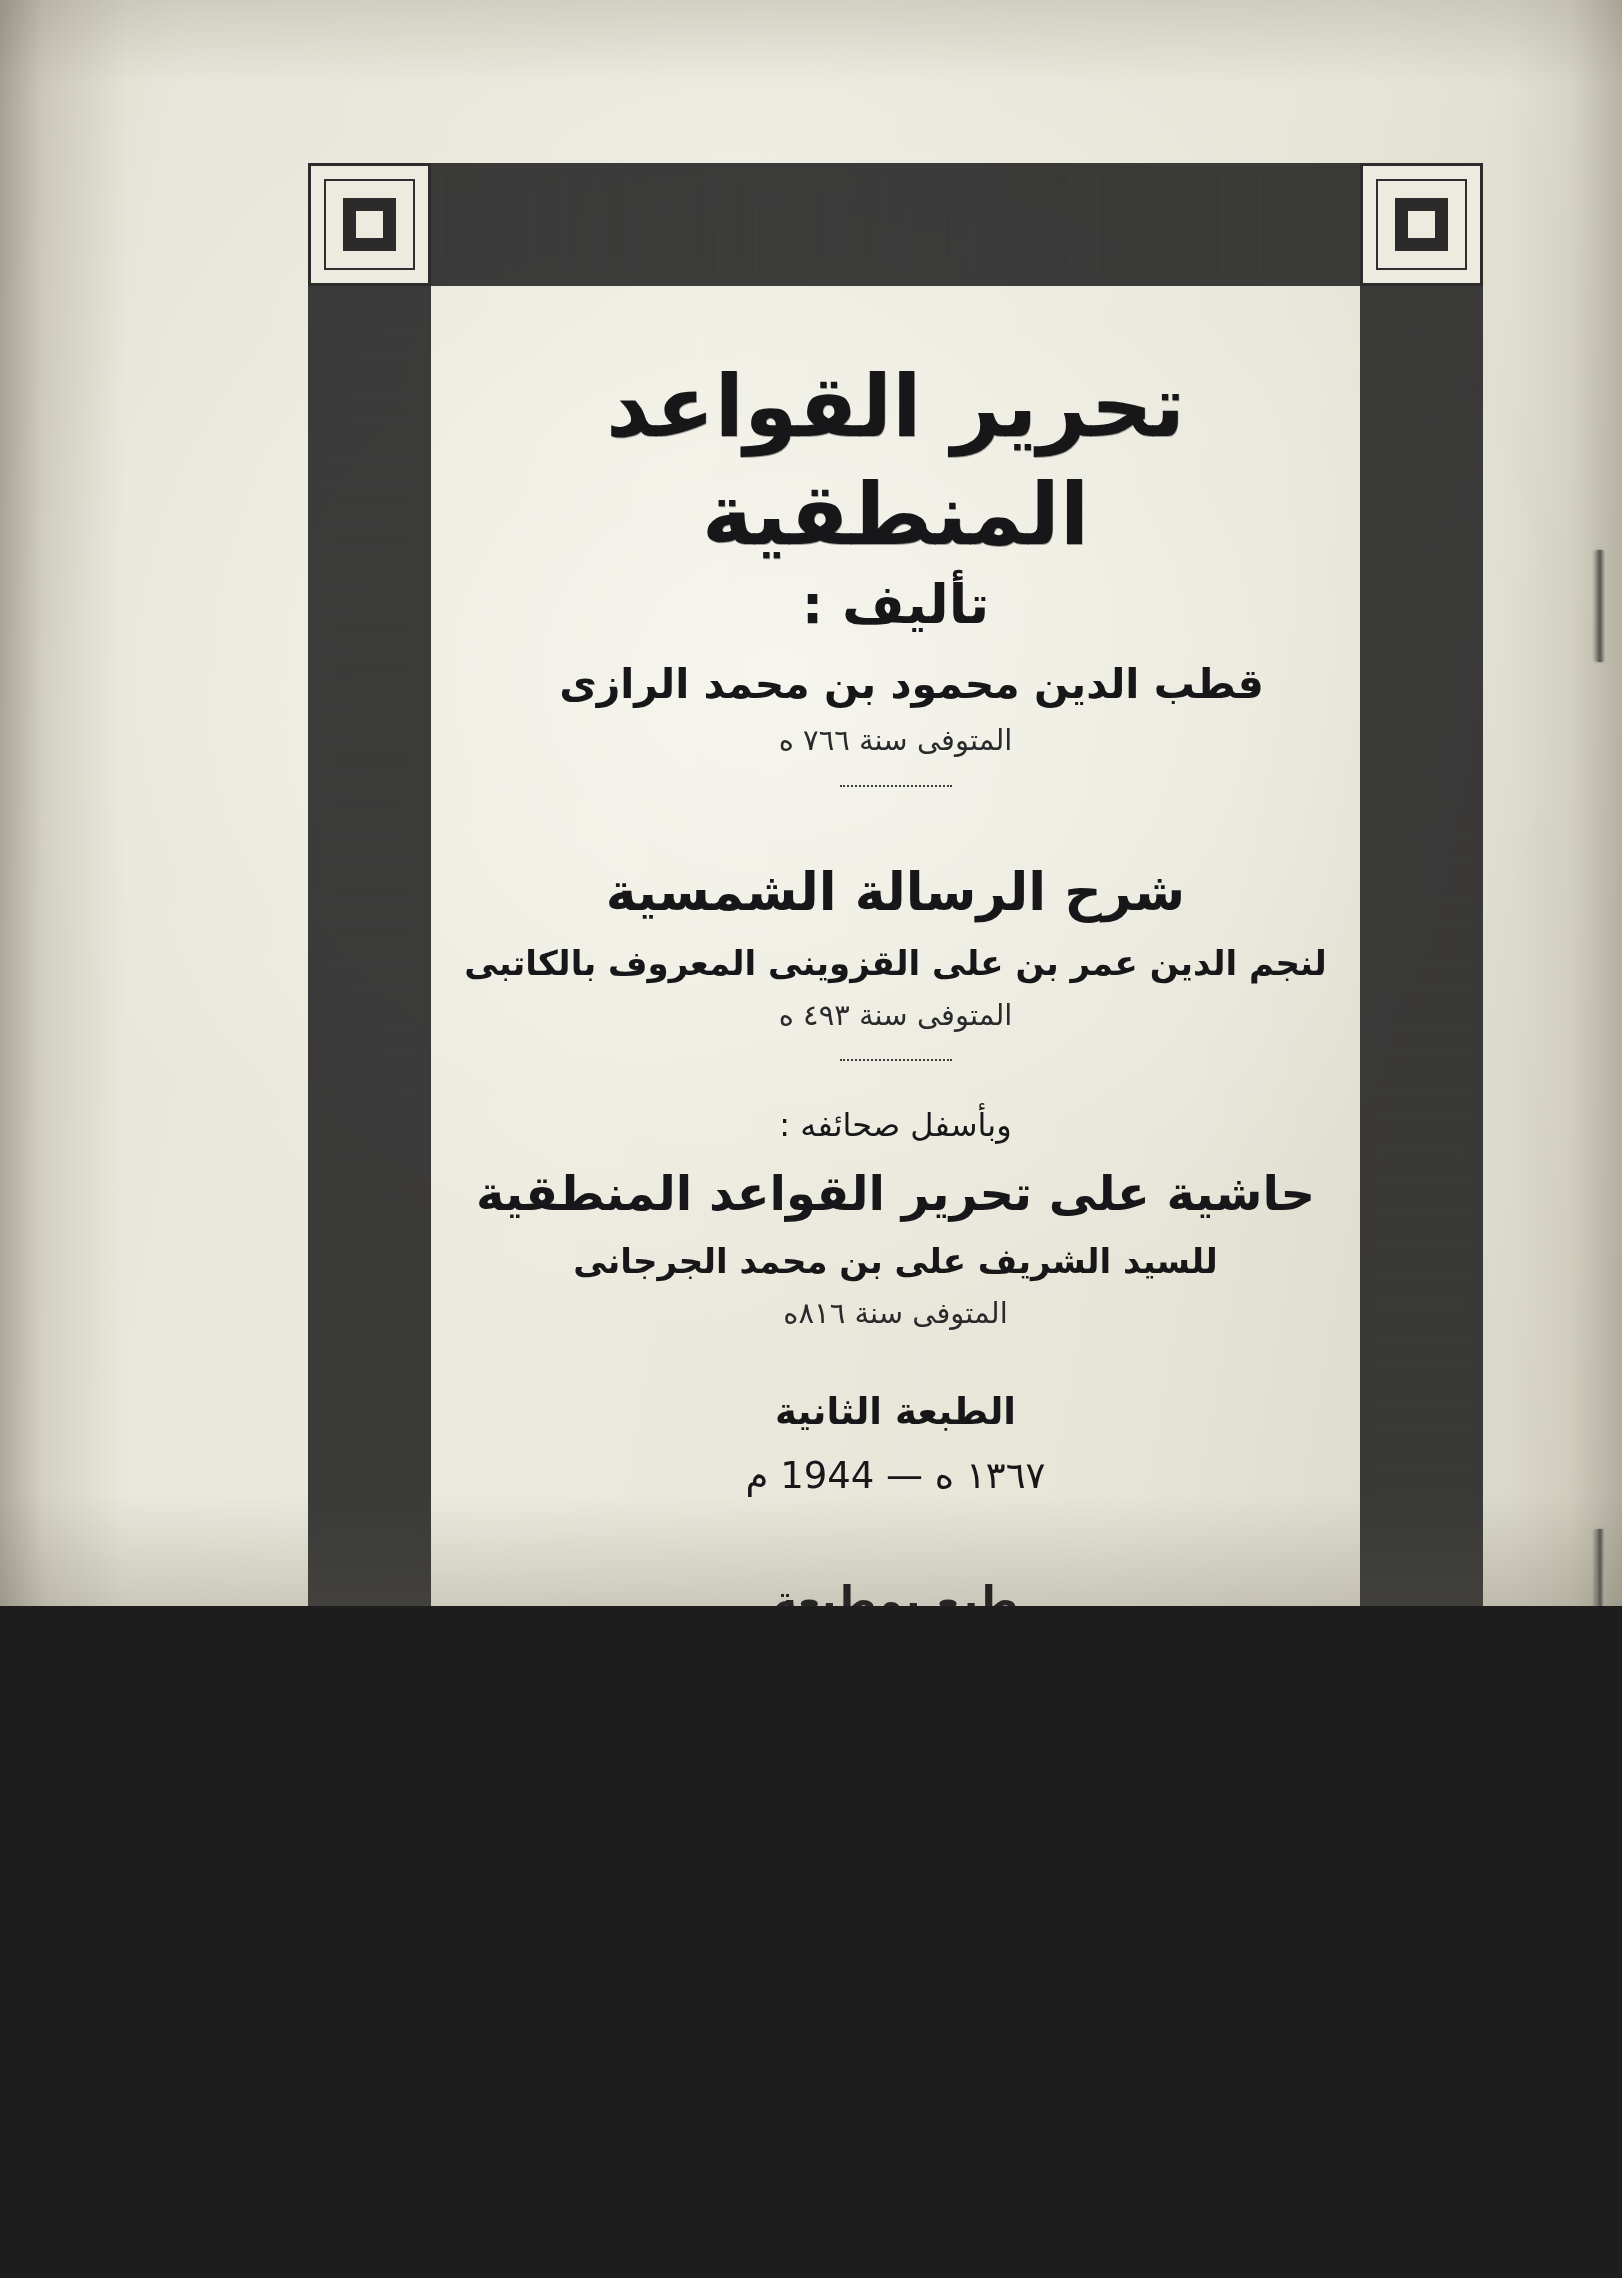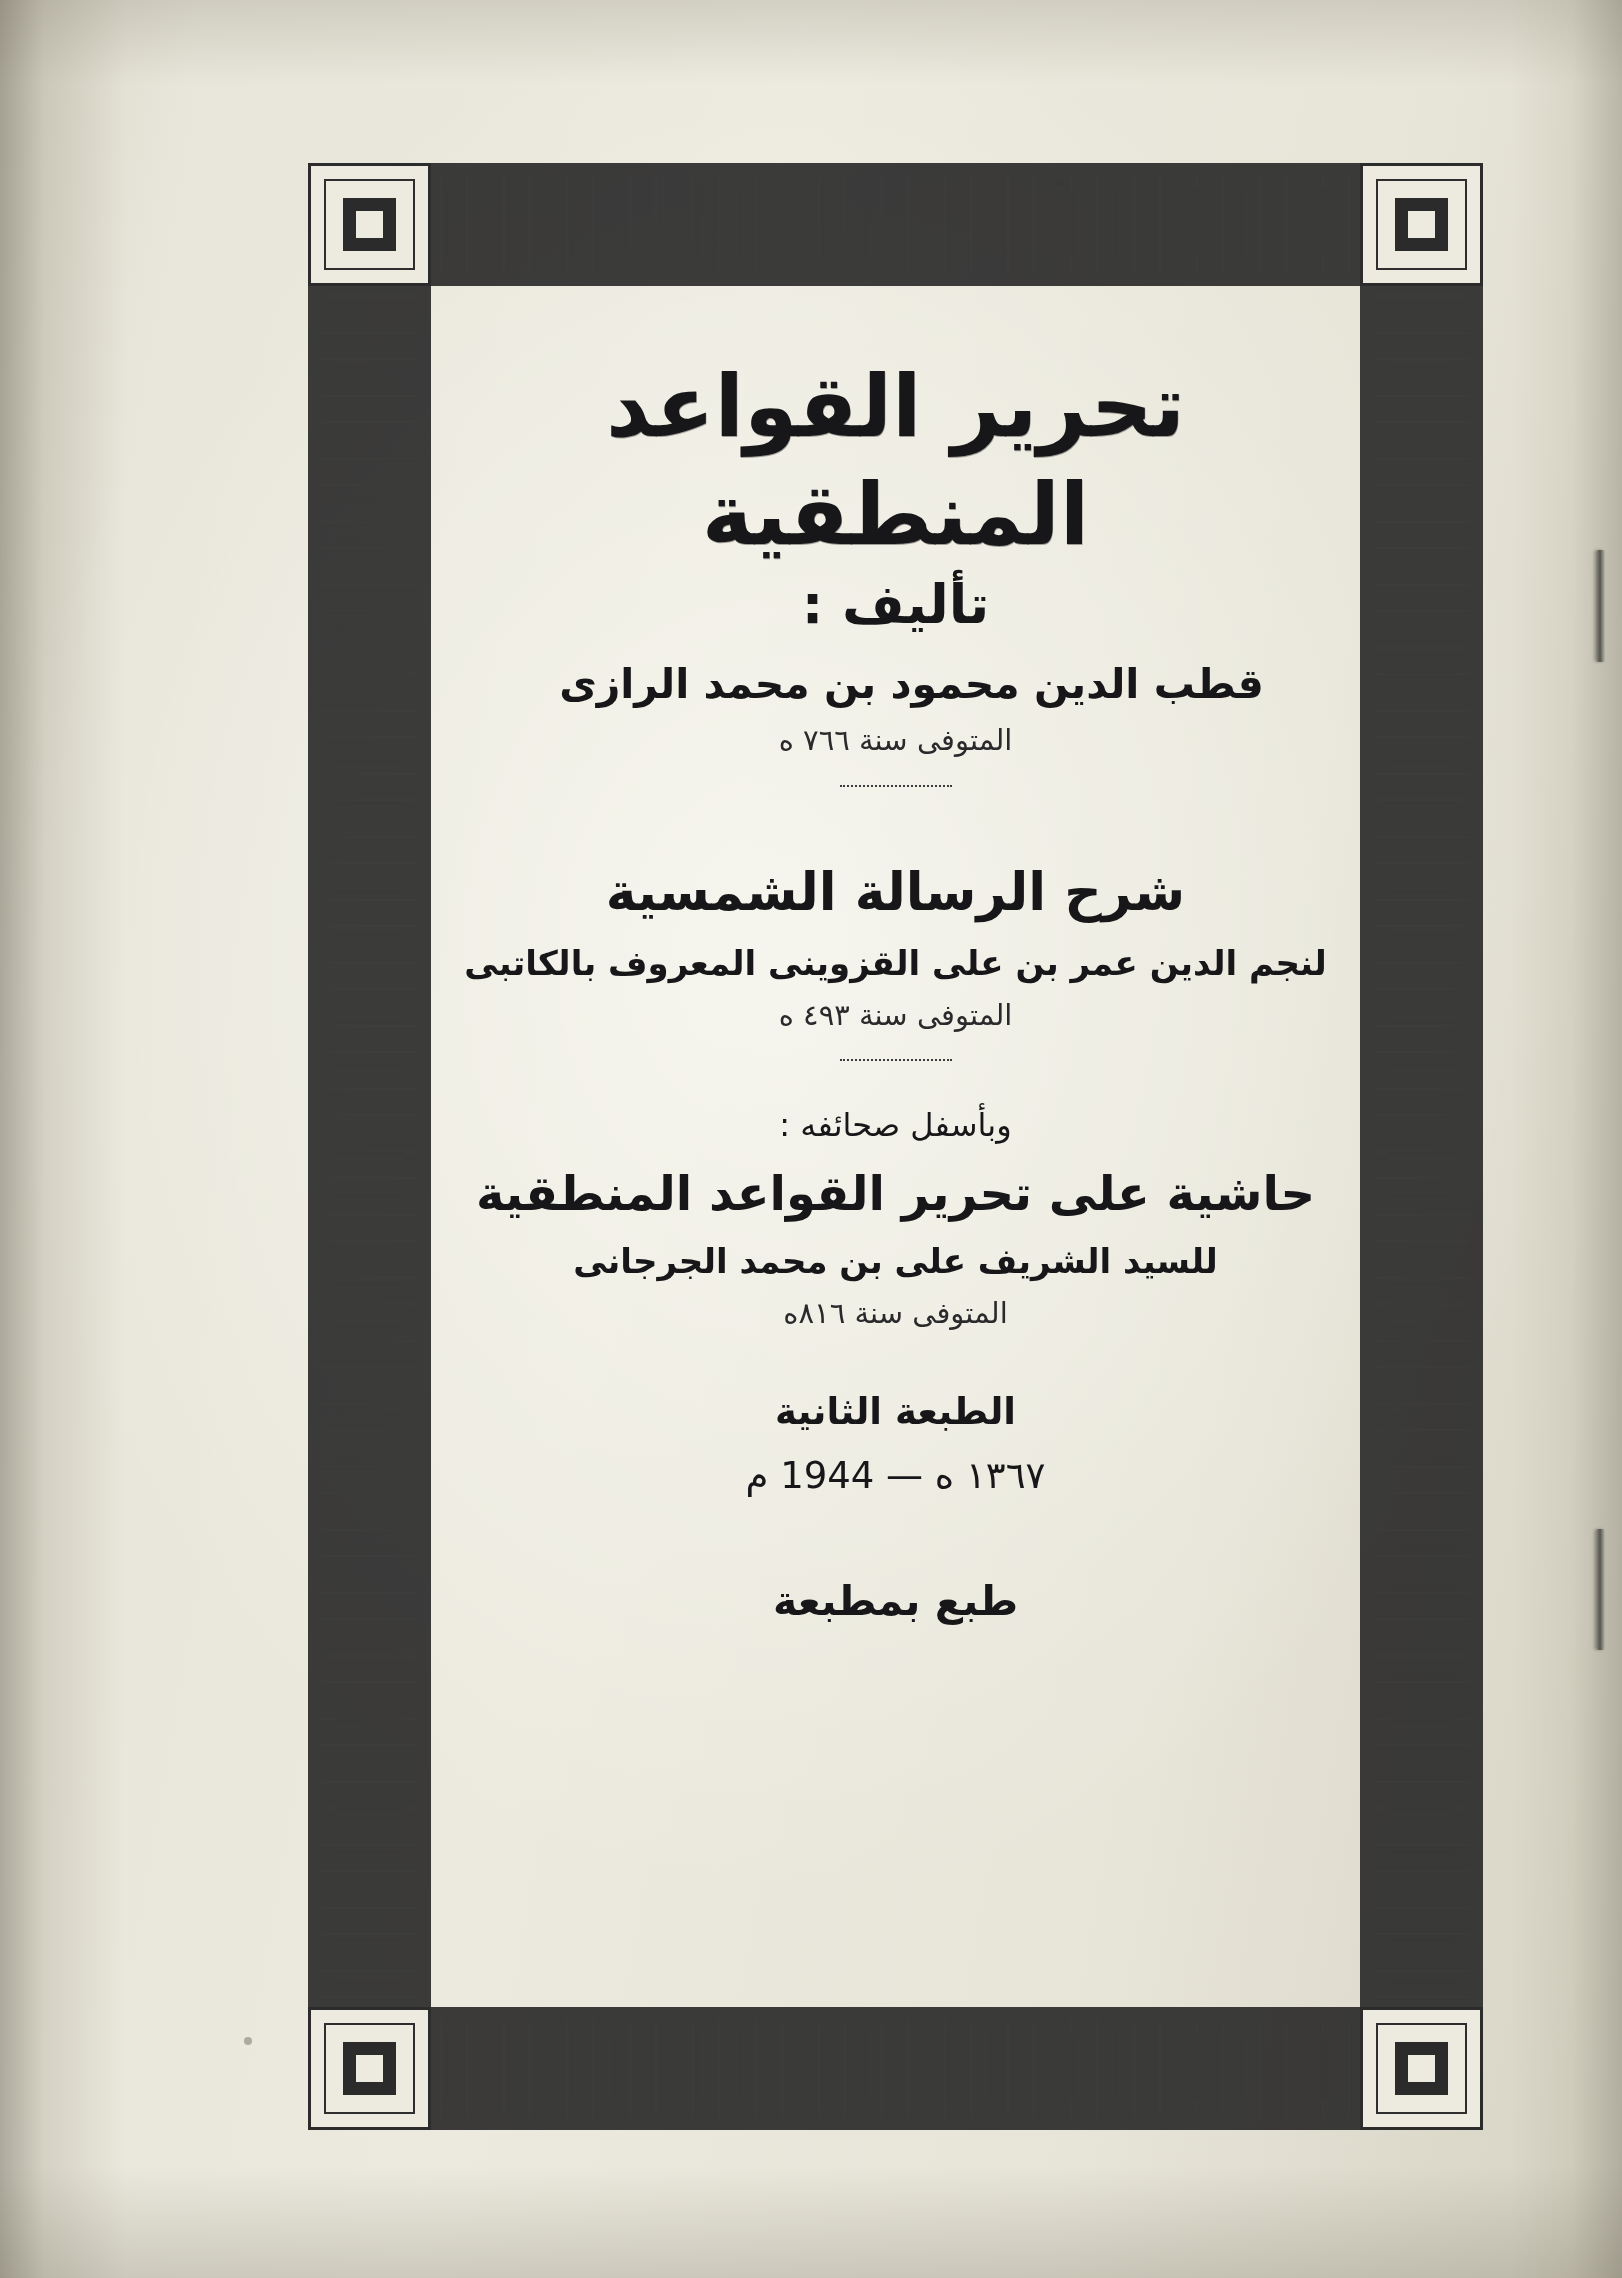--- a/index.html
+++ b/index.html
@@ -3,21 +3,21 @@
 <meta charset="utf-8">
 <style>
   html, body {
     margin: 0;
     padding: 0;
     background: #1d1d1d;
   }
   .page {
     position: relative;
     width: 1622px;
-    height: 2278px;
+    height: 1606px;
     background: #e9e7dd;
     overflow: hidden;
     font-family: "DejaVu Sans", sans-serif;
   }
   
   .paper-tone {
     position: absolute;
     inset: 0;
     background:
       radial-gradient(ellipse 70% 60% at 48% 42%, rgba(255,255,252,0.55), rgba(255,255,252,0) 70%),

